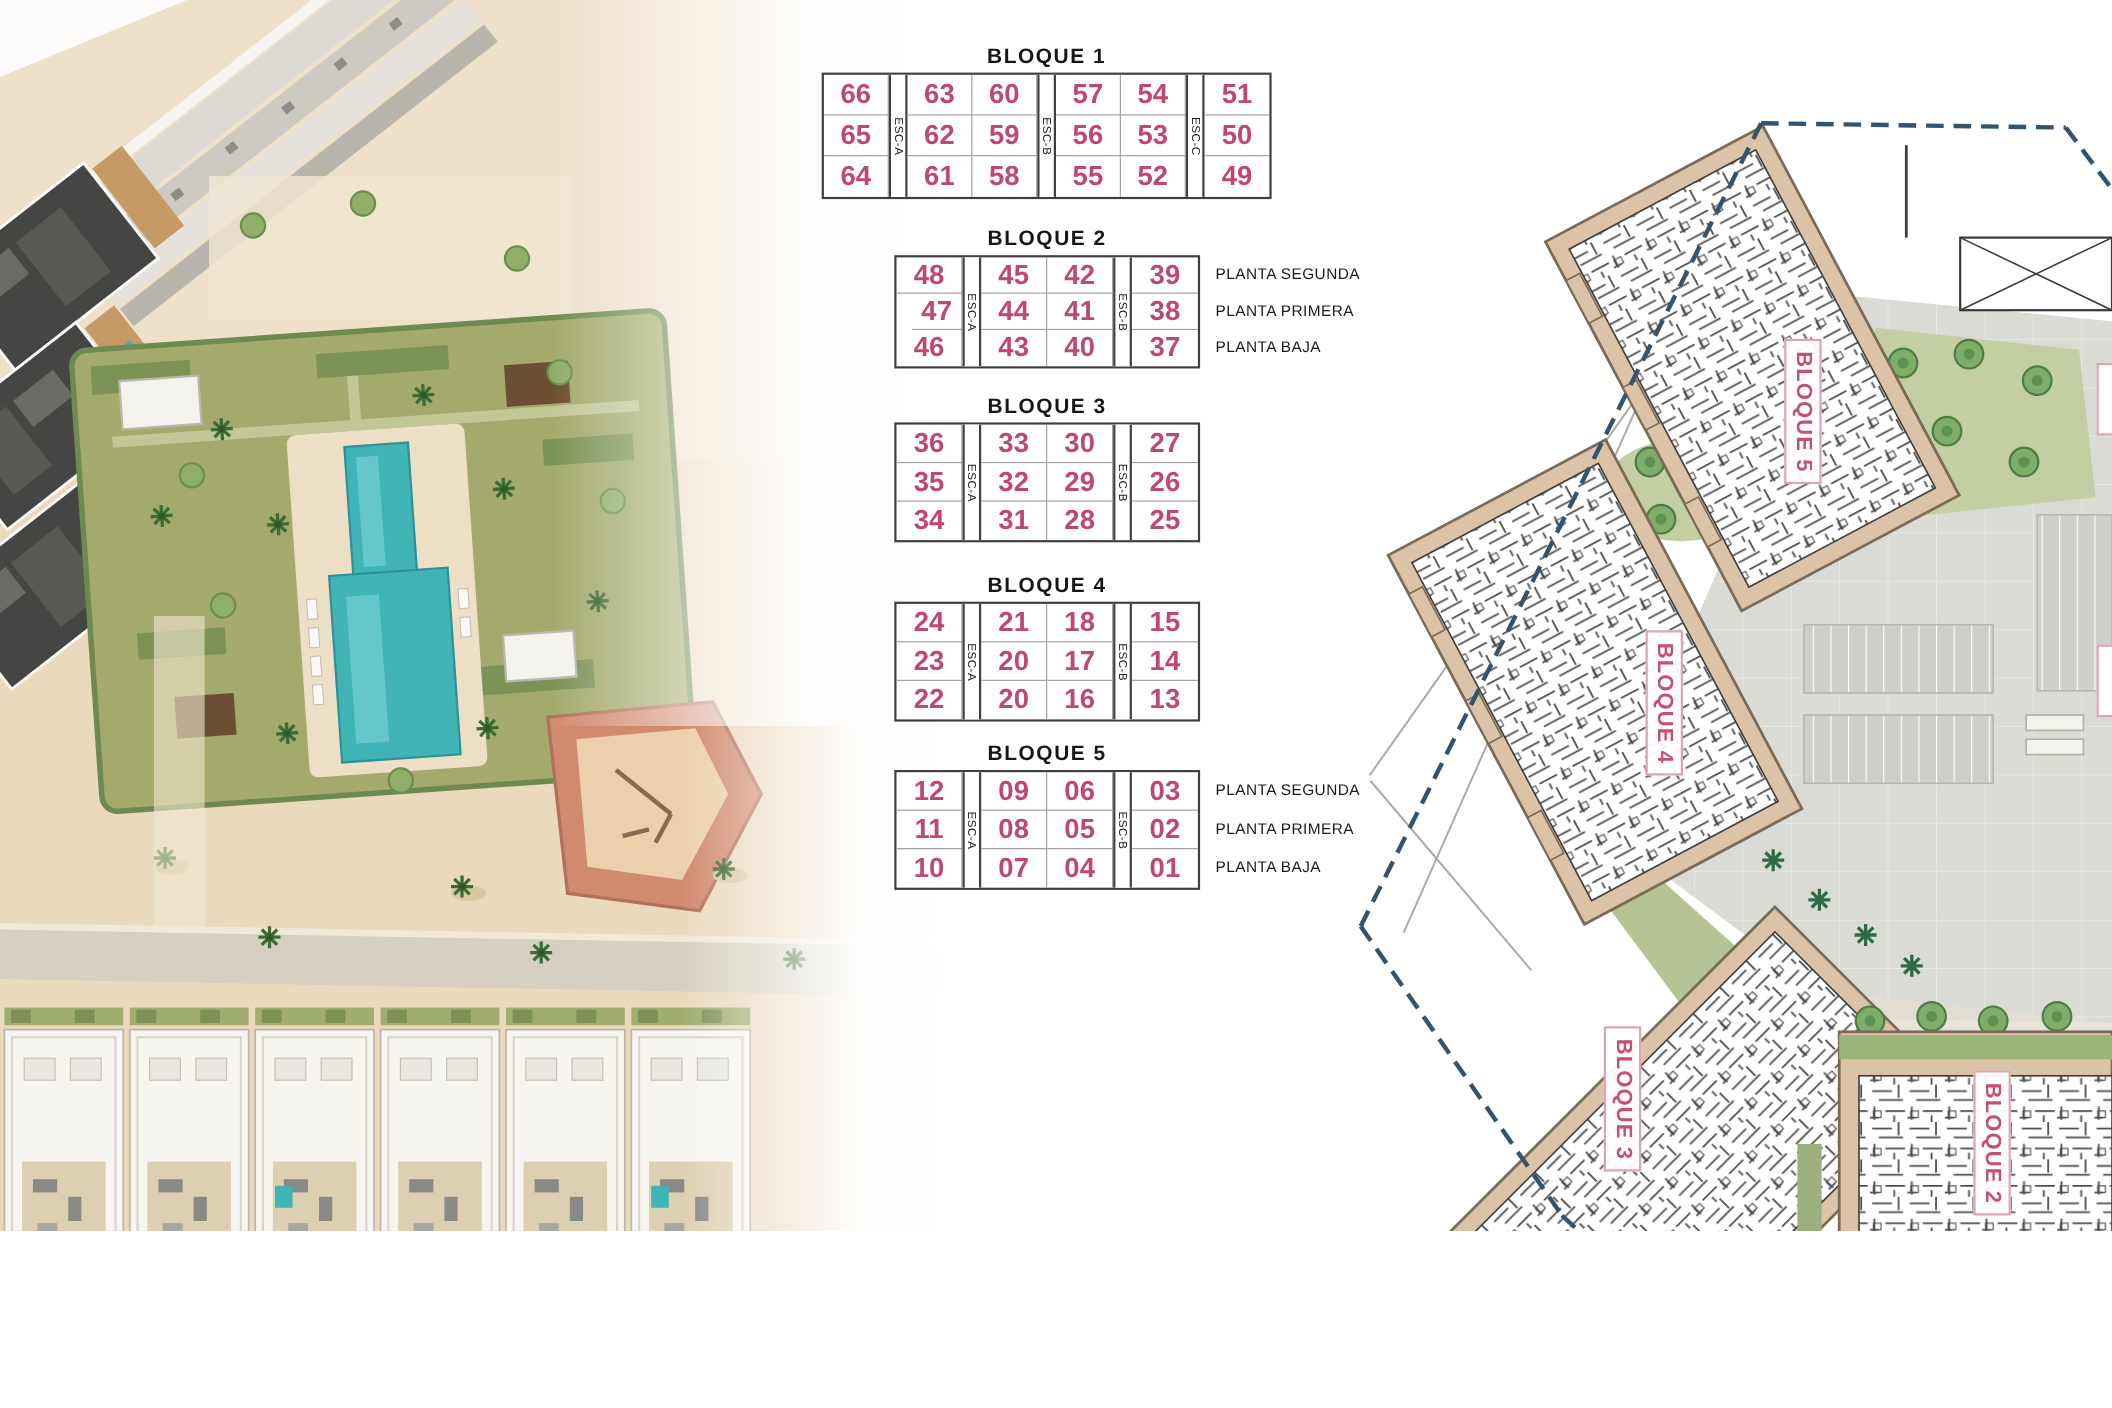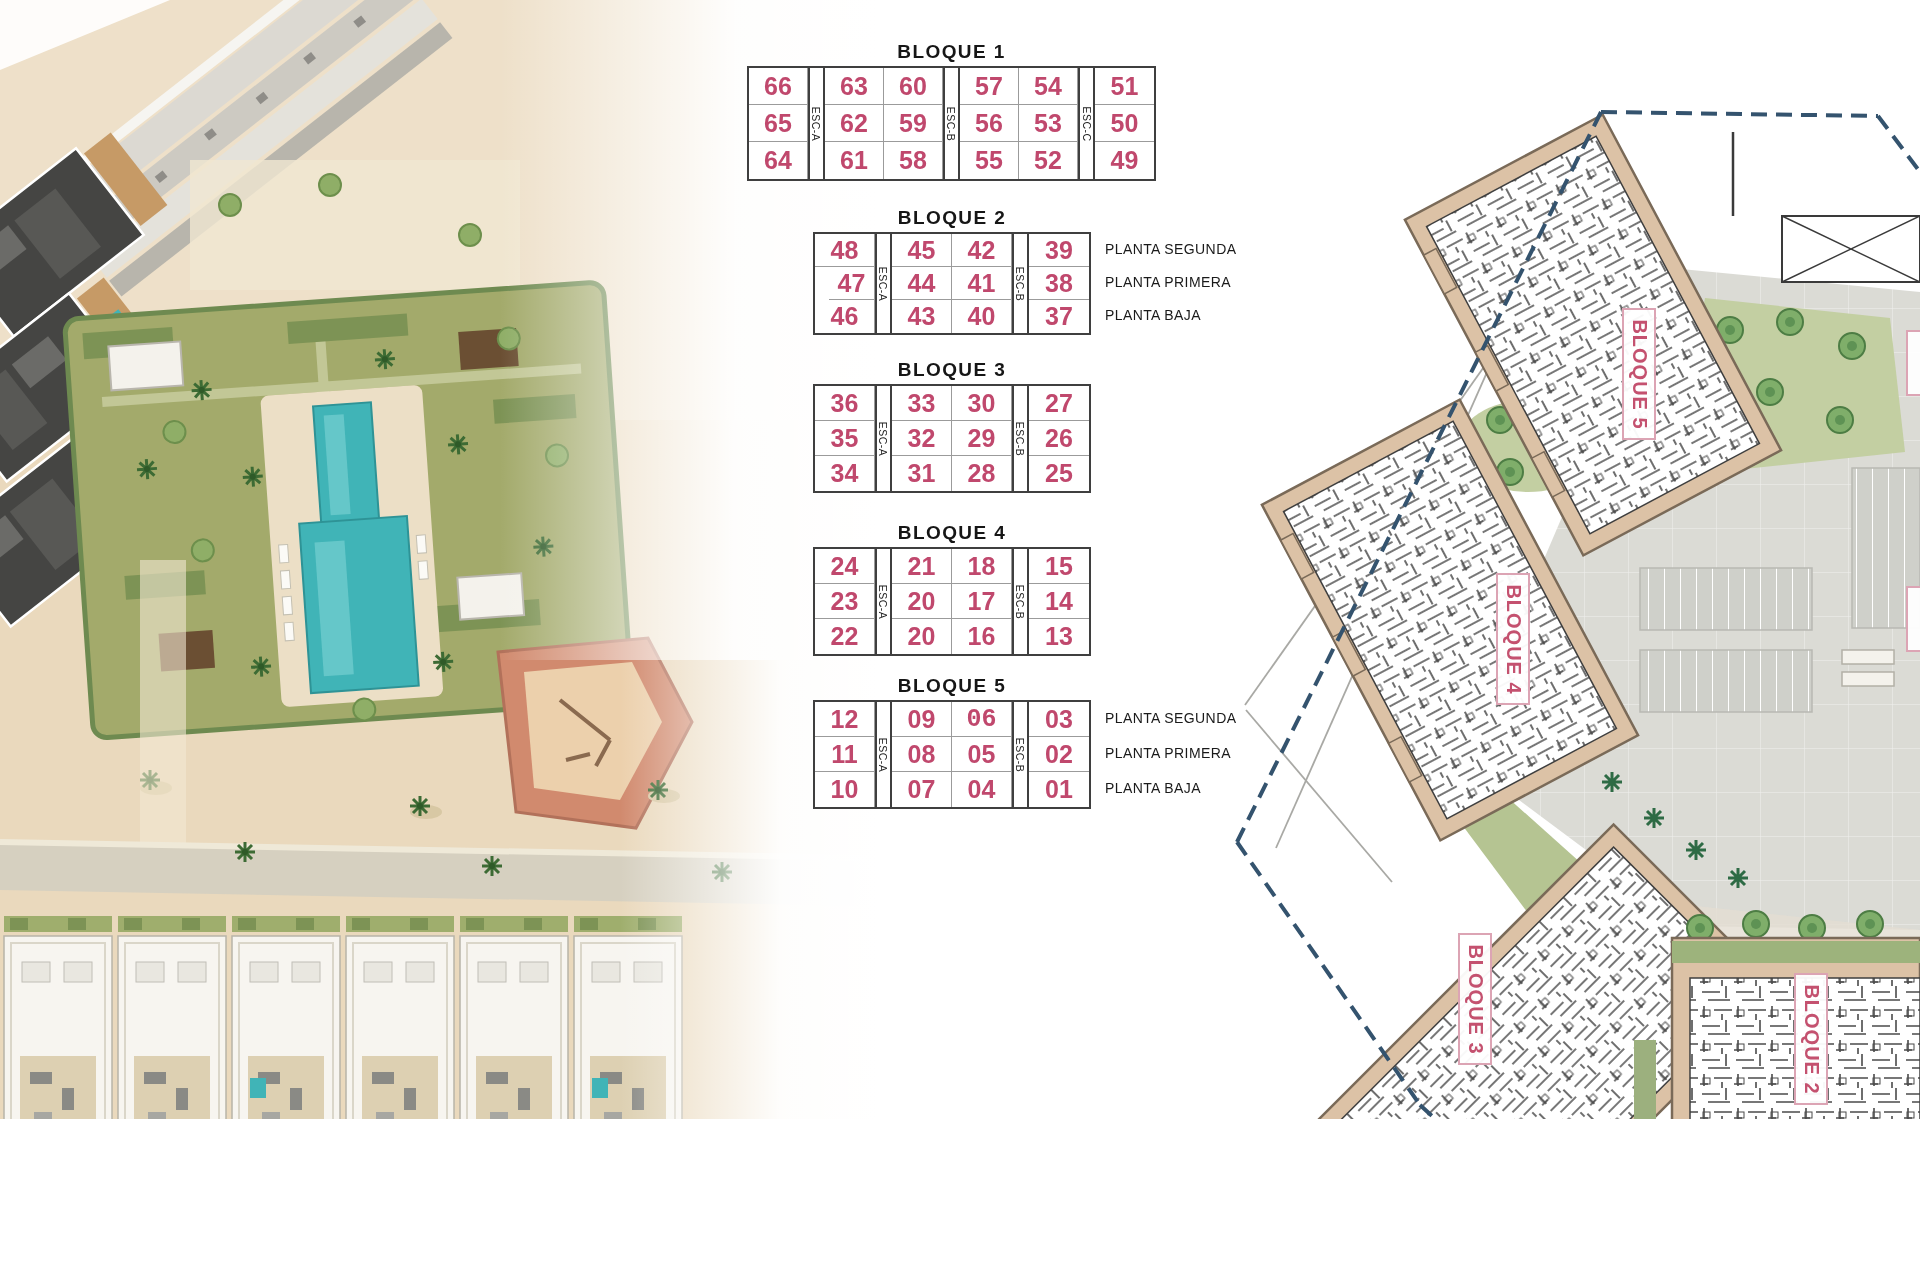--- a/index.html
+++ b/index.html
@@ -448,21 +448,21 @@
     <div class="grid" style="grid-template-columns: 60px 17px 60px 60px 17px 60px; grid-template-rows: repeat(3, 35px);">
         <div class="cell" style="grid-area: 1 / 1;">12</div>
         <div class="cell" style="grid-area: 2 / 1;">11</div>
         <div class="cell lastr" style="grid-area: 3 / 1;">10</div>
         <div class="esc" style="grid-area: 1 / 2 / 4;">
           <span>ESC-A</span>
         </div>
         <div class="cell" style="grid-area: 1 / 3;">09</div>
         <div class="cell" style="grid-area: 2 / 3;">08</div>
         <div class="cell lastr" style="grid-area: 3 / 3;">07</div>
-        <div class="cell" style="grid-area: 1 / 4; font-family: Liberation Mono, monospace;">06</div>
+        <div class="cell" style="grid-area: 1 / 4;">06</div>
         <div class="cell" style="grid-area: 2 / 4;">05</div>
         <div class="cell lastr" style="grid-area: 3 / 4;">04</div>
         <div class="esc" style="grid-area: 1 / 5 / 4;">
           <span>ESC-B</span>
         </div>
         <div class="cell lastc" style="grid-area: 1 / 6;">03</div>
         <div class="cell lastc" style="grid-area: 2 / 6;">02</div>
         <div class="cell lastc lastr" style="grid-area: 3 / 6;">01</div>
       </div>
     <div class="floors" style="left: 292px;">

